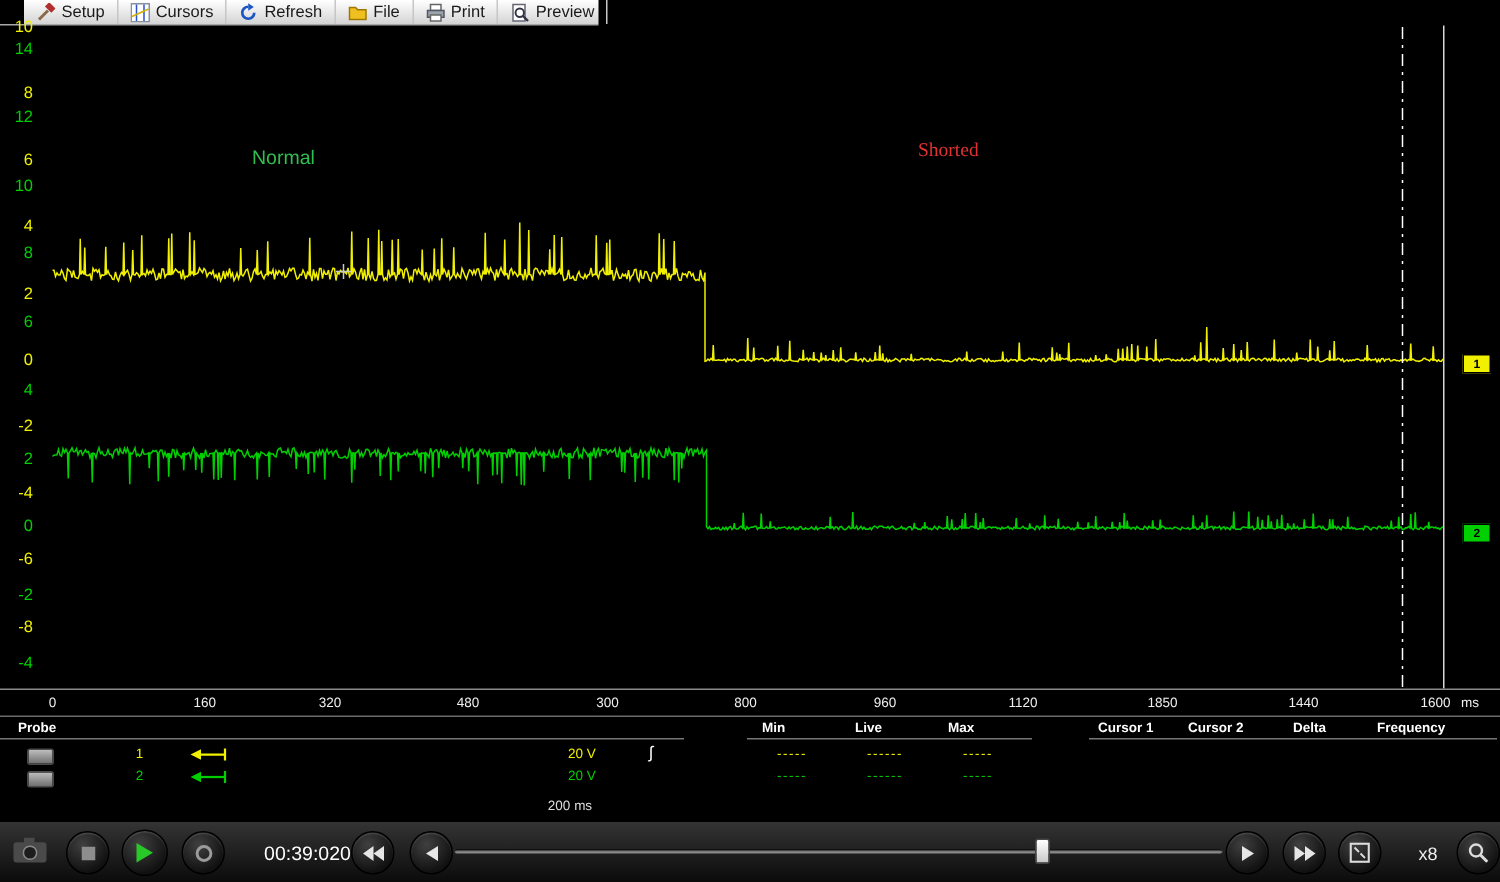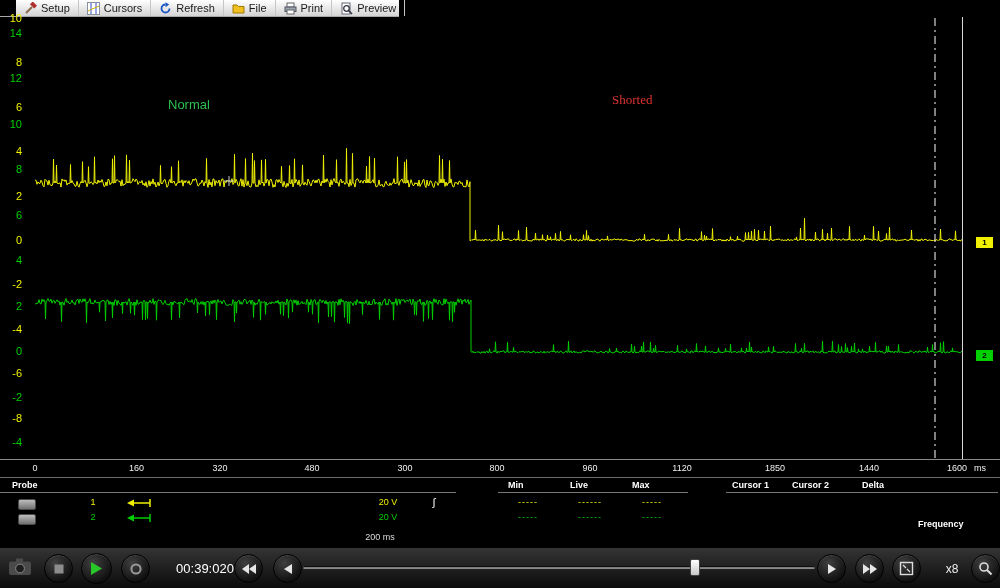--- a/index.html
+++ b/index.html
@@ -31,21 +31,21 @@
   .badge2{top:349px;background:var(--ch2);}
   .hline{position:absolute;left:0;width:1000px;height:1px;background:#8a8a8a;}
   #sep1{top:459px;}
   #sep2{top:477px;background:#6a6a6a;}
 
   
   .colh{position:absolute;top:480px;font-size:9px;font-weight:bold;color:#fff;text-align:left;}
   #probe-h{left:12px;top:480px;position:absolute;font-size:9px;font-weight:bold;color:#fff;}
   #col-min{left:508px;width:40px;}  #col-live{left:570px;width:40px;}  #col-max{left:632px;width:40px;}
   #col-c1{left:732px;width:60px;}   #col-c2{left:792px;width:60px;}
-  #col-delta{left:862px;width:48px;}#col-freq{left:918px;width:64px;margin-top:39px;}
+  #col-delta{left:862px;width:48px;}#col-freq{left:918px;width:64px;}
   .u{position:absolute;height:1px;background:#777;}
   #u1{left:0;top:492px;width:456px;} #u2{left:498px;top:492px;width:190px;} #u3{left:726px;top:492px;width:272px;}
   .p-row{position:absolute;left:0;width:1000px;height:13px;font-size:9px;}
   #row1{top:497px;} #row2{top:512px;}
   .p-en{position:absolute;left:18px;top:2px;width:16px;height:9px;border-radius:2px;
         background:linear-gradient(#bdbdbd,#707070);border:1px solid #4a4a4a;}
   .p-ch{position:absolute;left:86px;width:14px;text-align:center;}
   .p-probe{position:absolute;left:126px;top:0;}
   .p-range{position:absolute;left:368px;width:40px;text-align:center;}
   .p-coupling{position:absolute;left:428px;width:12px;text-align:center;color:#fff;font-size:11px;top:-1px;}

